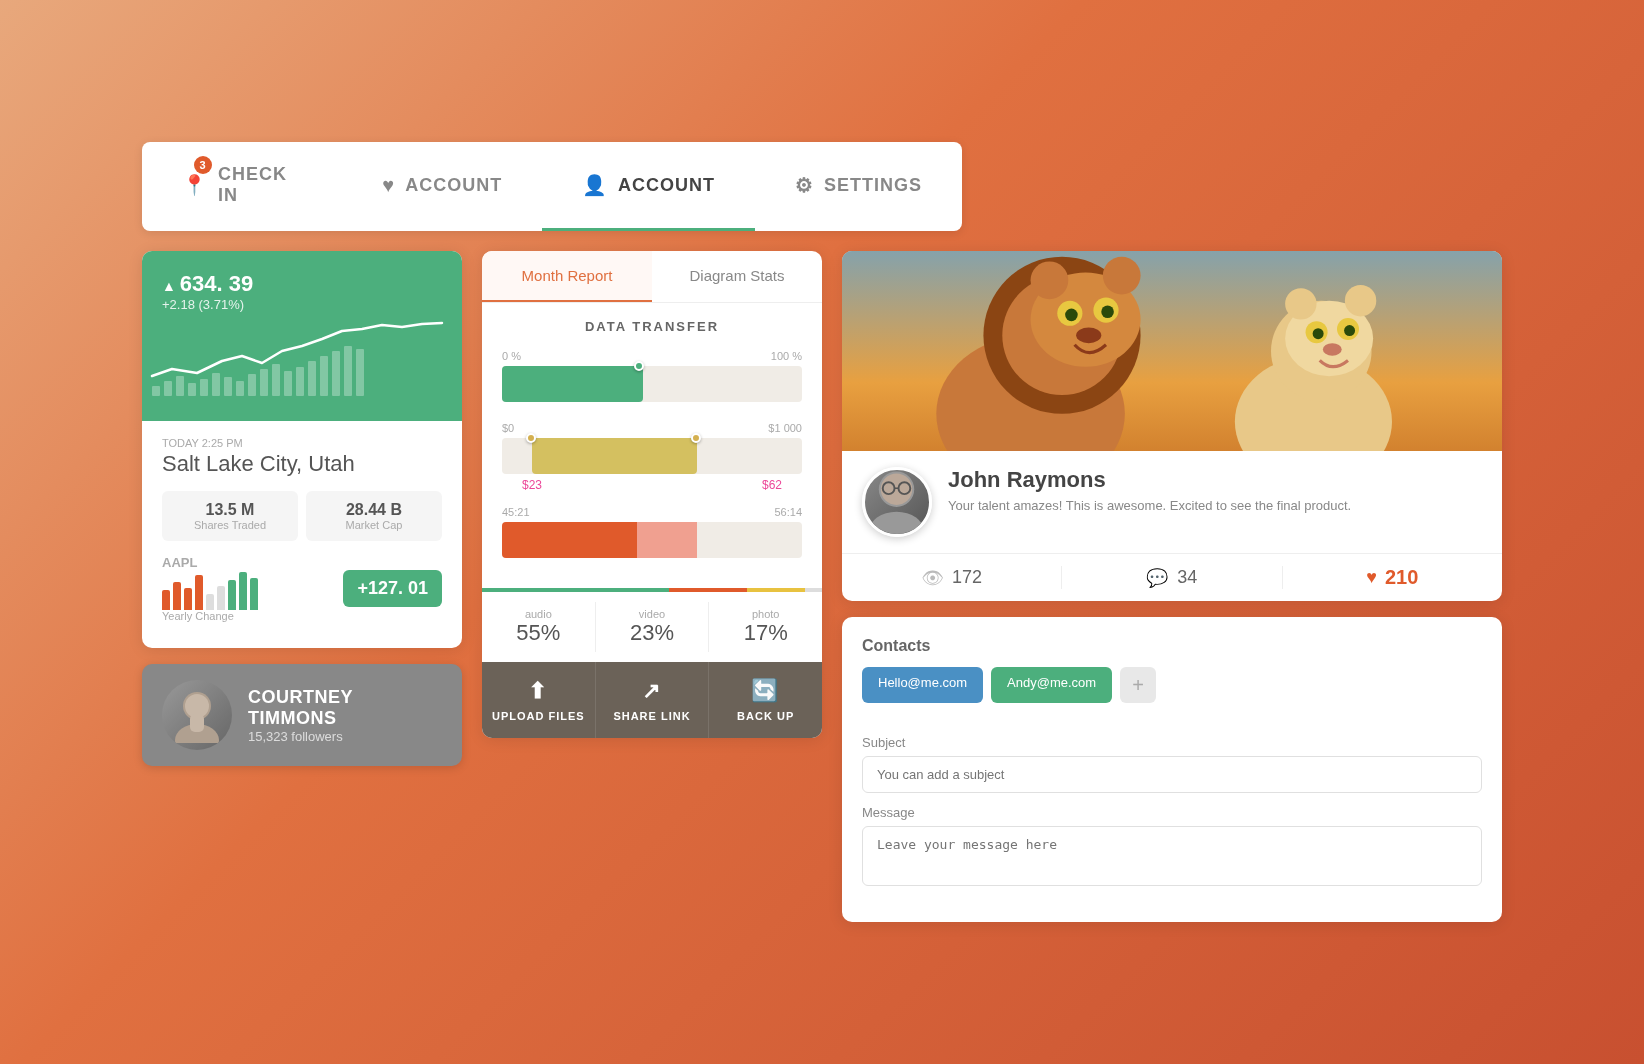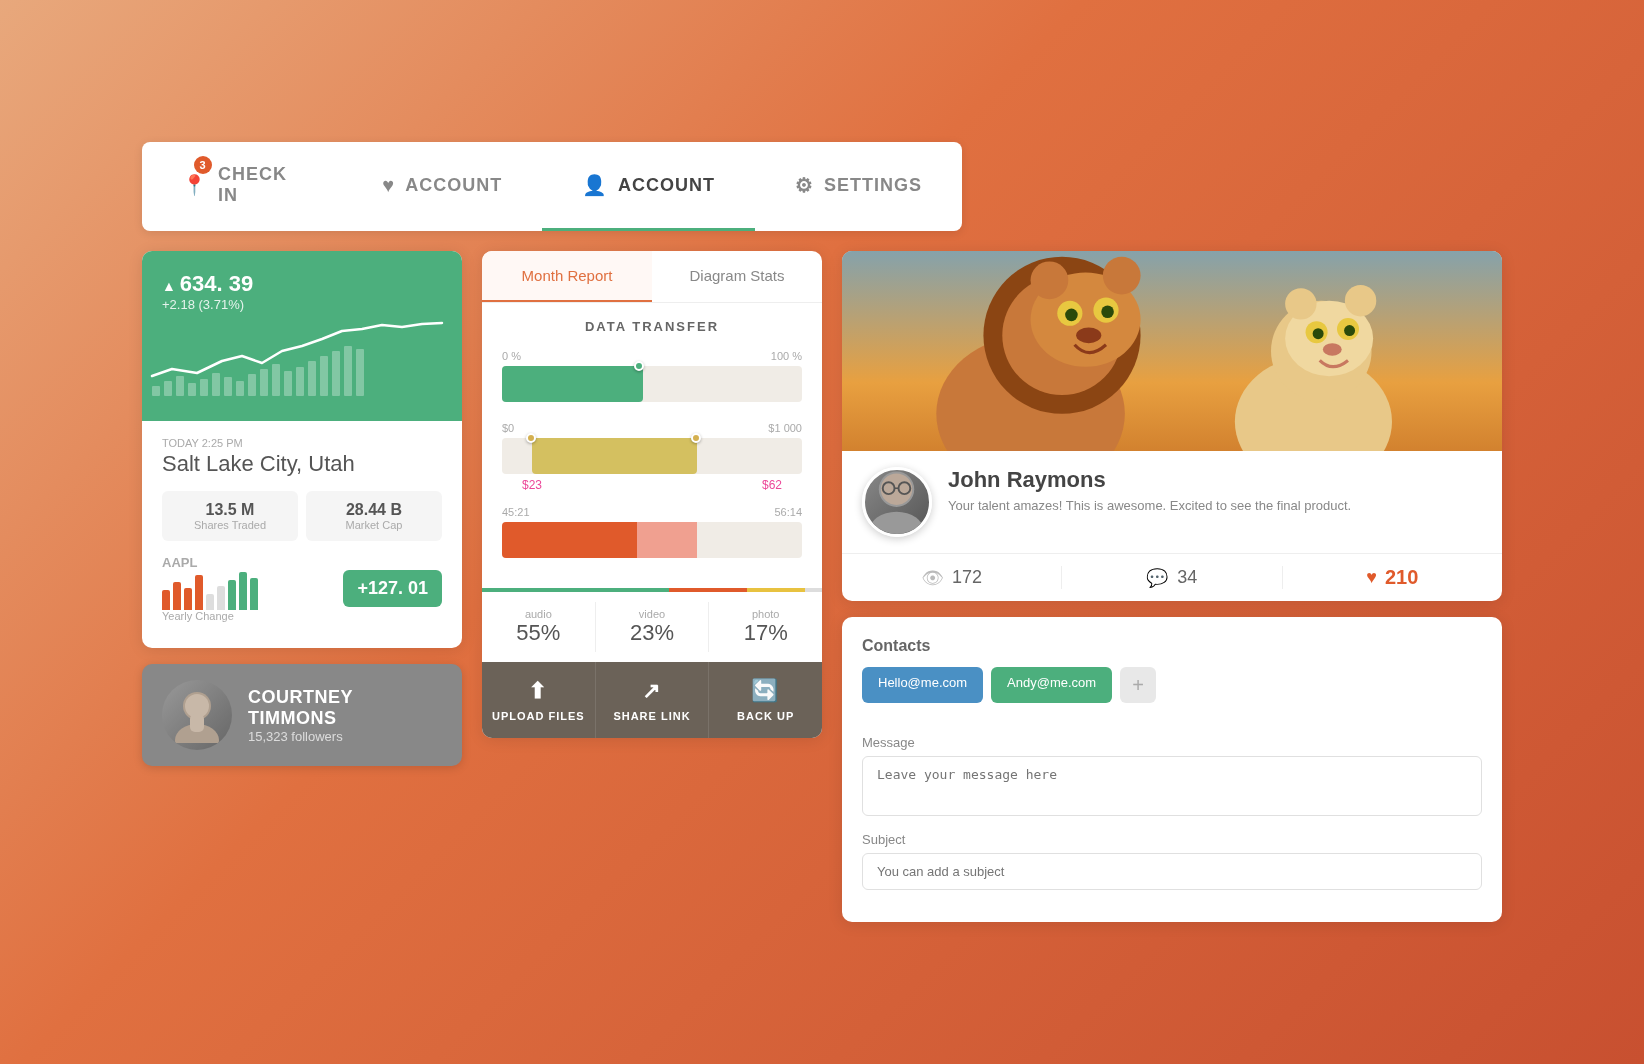--- a/index.html
+++ b/index.html
@@ -764,25 +764,25 @@
       <div class="contact-card">
         <div class="contact-title">Contacts</div>
 
         <div class="contact-tags">
           <div class="contact-tag tag-blue">Hello@me.com</div>
           <div class="contact-tag tag-green">Andy@me.com</div>
           <div class="tag-add">+</div>
         </div>
 
         <div class="form-group">
+          <label class="form-label">Subject</label>
+          <input class="form-input" type="text" placeholder="You can add a subject" style="">
+        </div>
+
+        <div class="form-group">
           <label class="form-label">Message</label>
           <textarea class="form-textarea" placeholder="Leave your message here" style=""></textarea>
         </div>
-
-        <div class="form-group">
-          <label class="form-label">Subject</label>
-          <input class="form-input" type="text" placeholder="You can add a subject" style="">
-        </div>
       </div>
     </div>
 
   </div>
 </div>
 
 </body></html>

